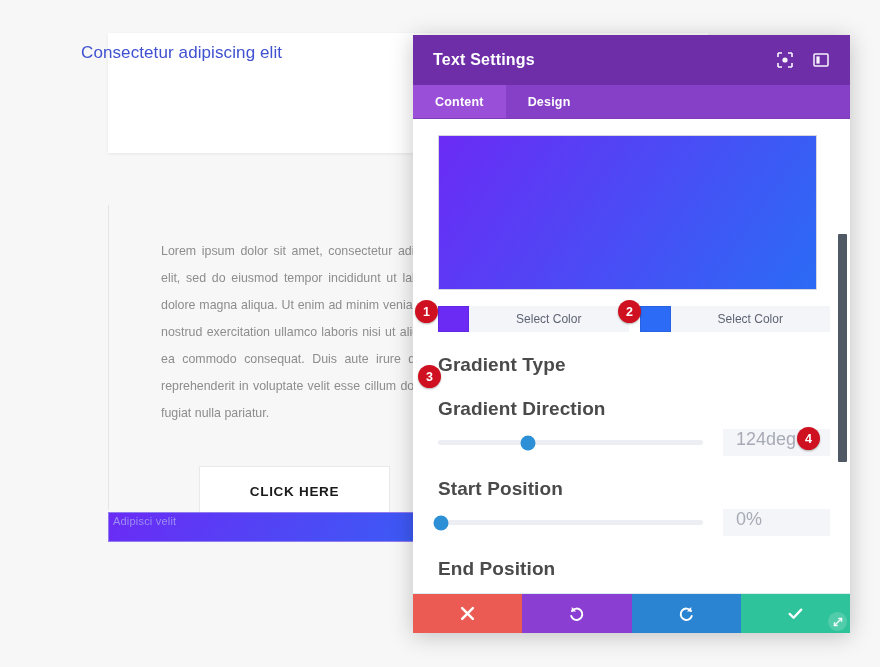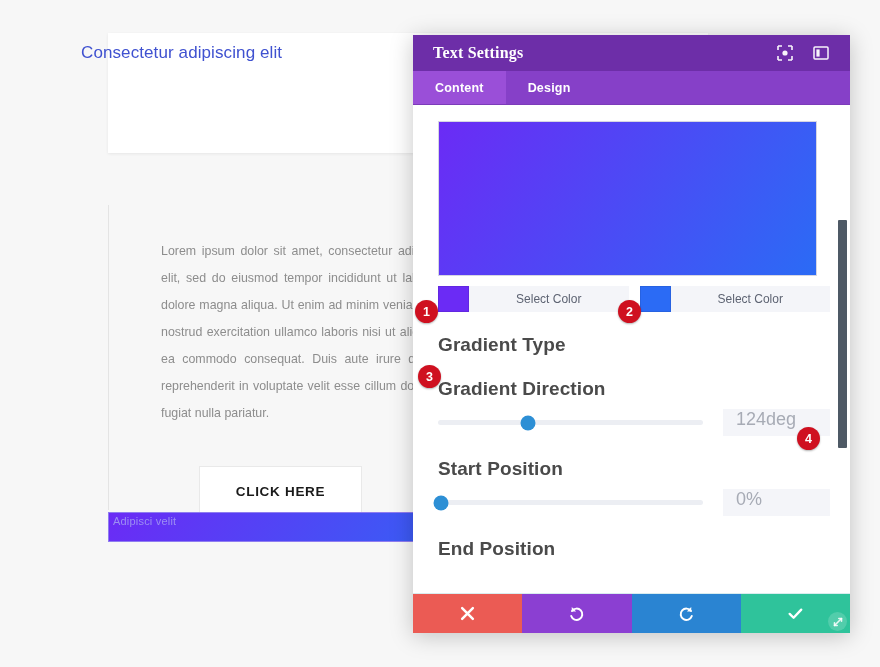--- a/index.html
+++ b/index.html
@@ -29,21 +29,21 @@
     position:absolute; left:108px; top:205px; width:600px; height:305px;
     border-left:1px solid #e4e4e4;
   }
   .body-para {
     position:absolute; left:52px; top:33px; width:292px;
     font-size:12.4px; line-height:27px; color:#8d8d8d;
     text-align:justify;
   }
 
   .cta-button {
-    position:absolute; left:199px; top:466px; width:163px; height:50px;
+    position:absolute; left:199px; top:466px; width:191px; height:50px;
     background:#ffffff; border:1px solid #e9e9e9;
     display:flex; align-items:center; justify-content:center;
   }
   .cta-label {
     font-size:13.5px; font-weight:bold; color:#1a1a1a; letter-spacing:0.7px;
   }
 
   .gradient-strip {
     position:absolute; left:108px; top:512px; width:420px; height:30px;
     background:linear-gradient(124deg, #6B2BF5 0%, #2B6BF5 100%);
@@ -59,25 +59,24 @@
   
   .modal {
     position:absolute; left:413px; top:35px; width:437px; height:598px;
     background:#ffffff;
     box-shadow:0 3px 22px rgba(0,0,0,0.22);
     display:flex; flex-direction:column;
     overflow:hidden;
   }
 
   .modal-header {
-    height:36px; flex:none;
+    height:50px; flex:none;
     background:#6d2ea8;
     display:flex; align-items:center;
     padding:0 20px;
-    font-family:Liberation Serif, serif;
   }
   .modal-title {
     font-size:16px; font-weight:bold; color:#ffffff; letter-spacing:0.2px;
   }
   .header-actions { margin-left:auto; display:flex; align-items:center; gap:18px; }
   .hdr-icon {
     width:18px; height:18px; display:flex; align-items:center; justify-content:center;
     cursor:pointer; opacity:0.95;
   }
   .hdr-icon svg { display:block; }
@@ -102,21 +101,21 @@
   }
 
   .grad-preview {
     width:379px; height:155px;
     background:linear-gradient(124deg, #6B2BF5 0%, #2B6BF5 100%);
     border:1px solid #d6d6e2;
   }
 
   
   .color-row {
-    display:flex; margin-top:10px; gap:11px;
+    display:flex; margin-top:16px; gap:11px;
   }
   .color-field {
     display:flex; align-items:center; position:relative; flex:1;
   }
   .swatch {
     width:31px; height:26px; flex:none; cursor:pointer;
     border:1px solid rgba(0,0,0,0.08);
   }
   .select-color-btn {
     flex:1; height:26px; background:#f4f5f9;

